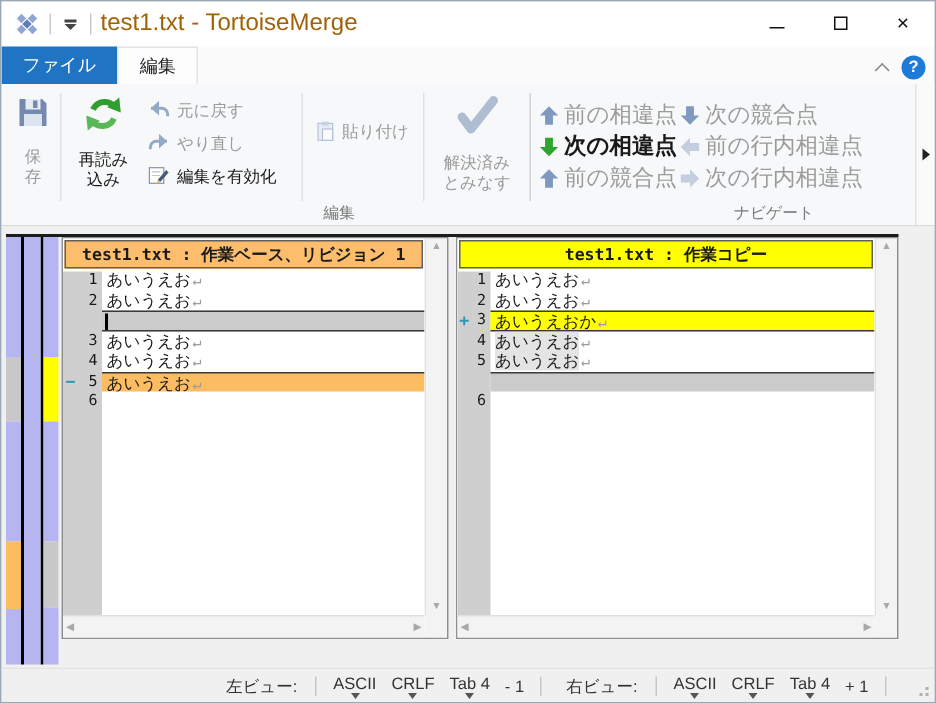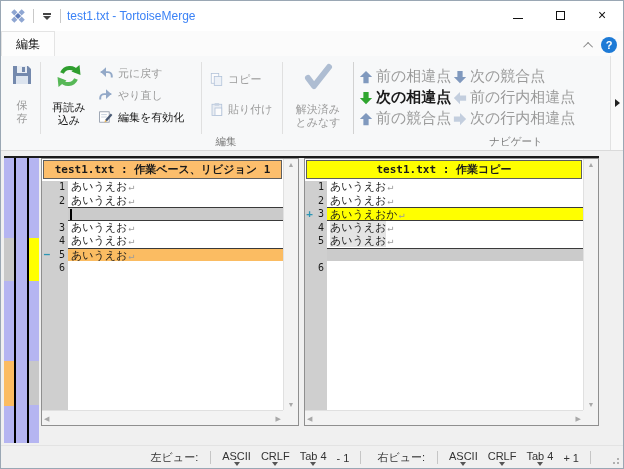--- a/index.html
+++ b/index.html
@@ -9,21 +9,21 @@
     border:1px solid #9aa7b4;overflow:hidden;
     font-family:"Liberation Sans","DejaVu Sans",sans-serif;color:#1a1a1a;
   }
   
   .titlebar{position:absolute;left:0;top:0;width:100%;height:30px;background:#fff;display:flex;align-items:center;}
   .tb-left{display:flex;align-items:center;gap:6px;padding-left:8px;}
   .tb-sep{width:1px;height:14px;background:#c9c9c9;}
   .qat-dd{display:flex;flex-direction:column;align-items:center;width:14px;cursor:default;}
   .qat-dd .bar{width:8px;height:2px;background:#444;margin-bottom:1px;}
   .qat-dd .tri{width:0;height:0;border-left:4px solid transparent;border-right:4px solid transparent;border-top:4px solid #444;}
-  .tb-title{font-size:12px;color:#3b82f6;white-space:nowrap;}
+  .tb-title{font-size:16px;color:#a16207;white-space:nowrap;}
   .tb-controls{position:absolute;right:0;top:0;height:28px;display:flex;}
   .tb-btn{width:42px;height:28px;display:flex;align-items:center;justify-content:center;}
   .glyph-min{width:10px;height:1px;background:#111;margin-top:6px;}
   .glyph-max{width:9px;height:9px;border:1px solid #111;}
   .glyph-close{font-size:14px;line-height:1;color:#111;}
   
   .tabrow{position:absolute;left:0;top:30px;width:100%;height:25px;background:#fbfbfb;display:flex;align-items:stretch;}
   .tab{padding:0 14px;display:flex;align-items:center;font-size:12px;}
   .tab.active{background:#2173c4;color:#fff;}
   .tab.plain{background:#fdfdfd;border:1px solid #e4e4e4;border-bottom:none;color:#222;}
@@ -135,20 +135,21 @@
       <div class="tb-btn">
           <span class="glyph-max"></span>
         </div>
       <div class="tb-btn">
           <span class="glyph-close">×</span>
         </div>
     </div>
   </div>
 
   <div class="tabrow">
+    <div class="tab active">ファイル</div>
     <div class="tab plain">編集</div>
     <div class="tab-right">
       <span class="chev-up"></span>
       <span class="help-btn">?</span>
     </div>
   </div>
 
   <div class="ribbon">
     <div class="rb-row">
       <div class="btn-big">
@@ -201,29 +202,20 @@
                 <line x1="4" y1="10" x2="11" y2="10" stroke="#bdc6d4"></line>
                 <polygon points="9,13.5 16,5.5 18,7.5 11,15.5" fill="#4a5a74"></polygon>
                 <polygon points="8,17 9,13.5 11,15.5" fill="#e8b55a"></polygon>
               </svg>
           </span>
           <span class="en">編集を有効化</span>
         </div>
       </div>
       <span class="vsep"></span>
       <div class="col" style="width:74px;padding-top:8px;">
-        <div class="btn-sm">
-          <span class="icon">
-            <svg width="15" height="15" viewBox="0 0 20 20">
-                <rect x="3" y="2" width="10" height="13" fill="#fbfbfc" stroke="#afc0d8"></rect>
-                <rect x="7" y="6" width="10" height="12" fill="#edf1f7" stroke="#afc0d8"></rect>
-              </svg>
-          </span>
-          <span class="dis">コピー</span>
-        </div>
         <div style="height:8px;"></div>
         <div class="btn-sm">
           <span class="icon">
             <svg width="15" height="15" viewBox="0 0 20 20">
                 <rect x="4" y="3" width="13" height="15" fill="#e9edf3" stroke="#afc0d8"></rect>
                 <rect x="7.5" y="1.5" width="6" height="3.5" fill="#c7d2e2"></rect>
                 <rect x="8" y="8" width="9" height="10" fill="#fbfbfc" stroke="#afc0d8"></rect>
               </svg>
           </span>
           <span class="dis">貼り付け</span>

